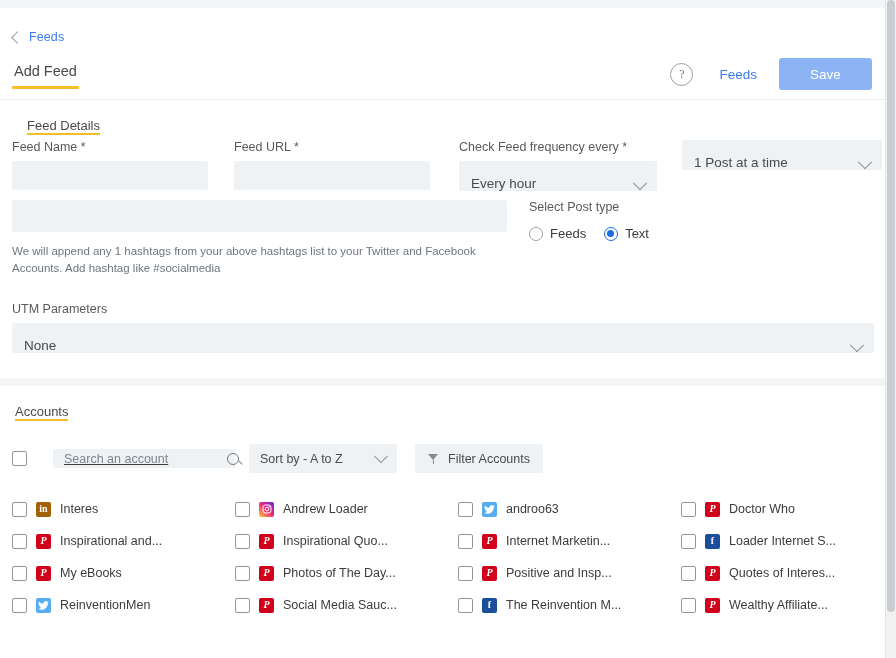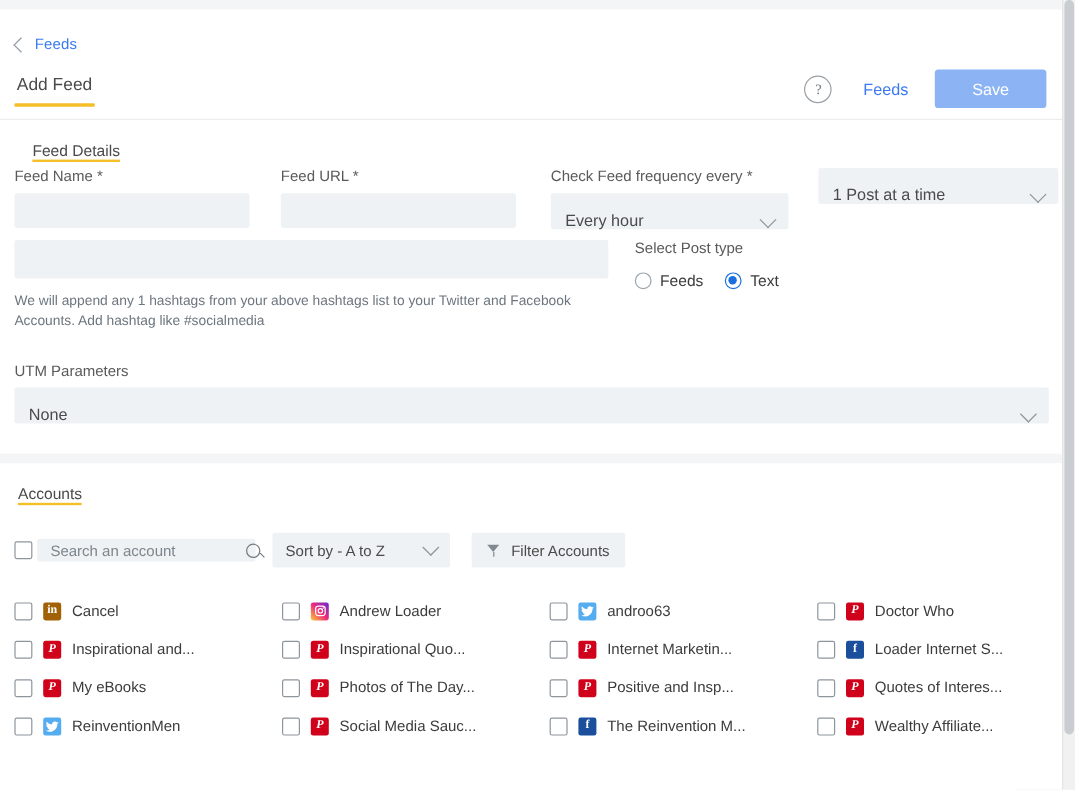--- a/index.html
+++ b/index.html
@@ -308,29 +308,30 @@
     width: 15px;
     height: 15px;
     border: 1.3px solid #8d959d;
     border-radius: 2px;
     box-sizing: border-box;
     background: #fff;
     cursor: pointer;
     flex: 0 0 auto;
   }
   .search-box {
-    margin-left: 4px;
+    margin-left: 26px;
     width: 182px;
     height: 19px;
     background: #eef2f4;
     border-radius: 2px;
     display: flex;
     align-items: center;
     padding: 0 9px;
     box-sizing: border-box;
+    text-decoration: underline;
   }
   .search-input {
     border: none;
     background: transparent;
     outline: none;
     flex: 1;
     font-size: 12.5px;
     font-family: "Liberation Sans", sans-serif;
     color: #4a4a4a;
   }
@@ -561,21 +562,21 @@
         <div class="filter-box">
           <span class="funnel"></span>
           <span>Filter Accounts</span>
         </div>
       </div>
 
       <div class="accounts-grid" id="accounts-grid">
           <div class="acct-cell">
             <span class="checkbox"></span>
             <span class="sicon linkedin">in</span>
-            <span class="acct-label">Cancel</span>
+            <span class="acct-label">Interes</span>
           </div>
           <div class="acct-cell">
             <span class="checkbox"></span>
             <span class="sicon instagram">
               <svg width="10" height="10" viewBox="0 0 24 24">
                 <rect x="2.5" y="2.5" width="19" height="19" rx="5" fill="none" stroke="#fff" stroke-width="2.4"></rect>
                 <circle cx="12" cy="12" r="4.4" fill="none" stroke="#fff" stroke-width="2.4"></circle>
                 <circle cx="17.6" cy="6.4" r="1.5" fill="#fff"></circle>
               </svg>
             </span>

